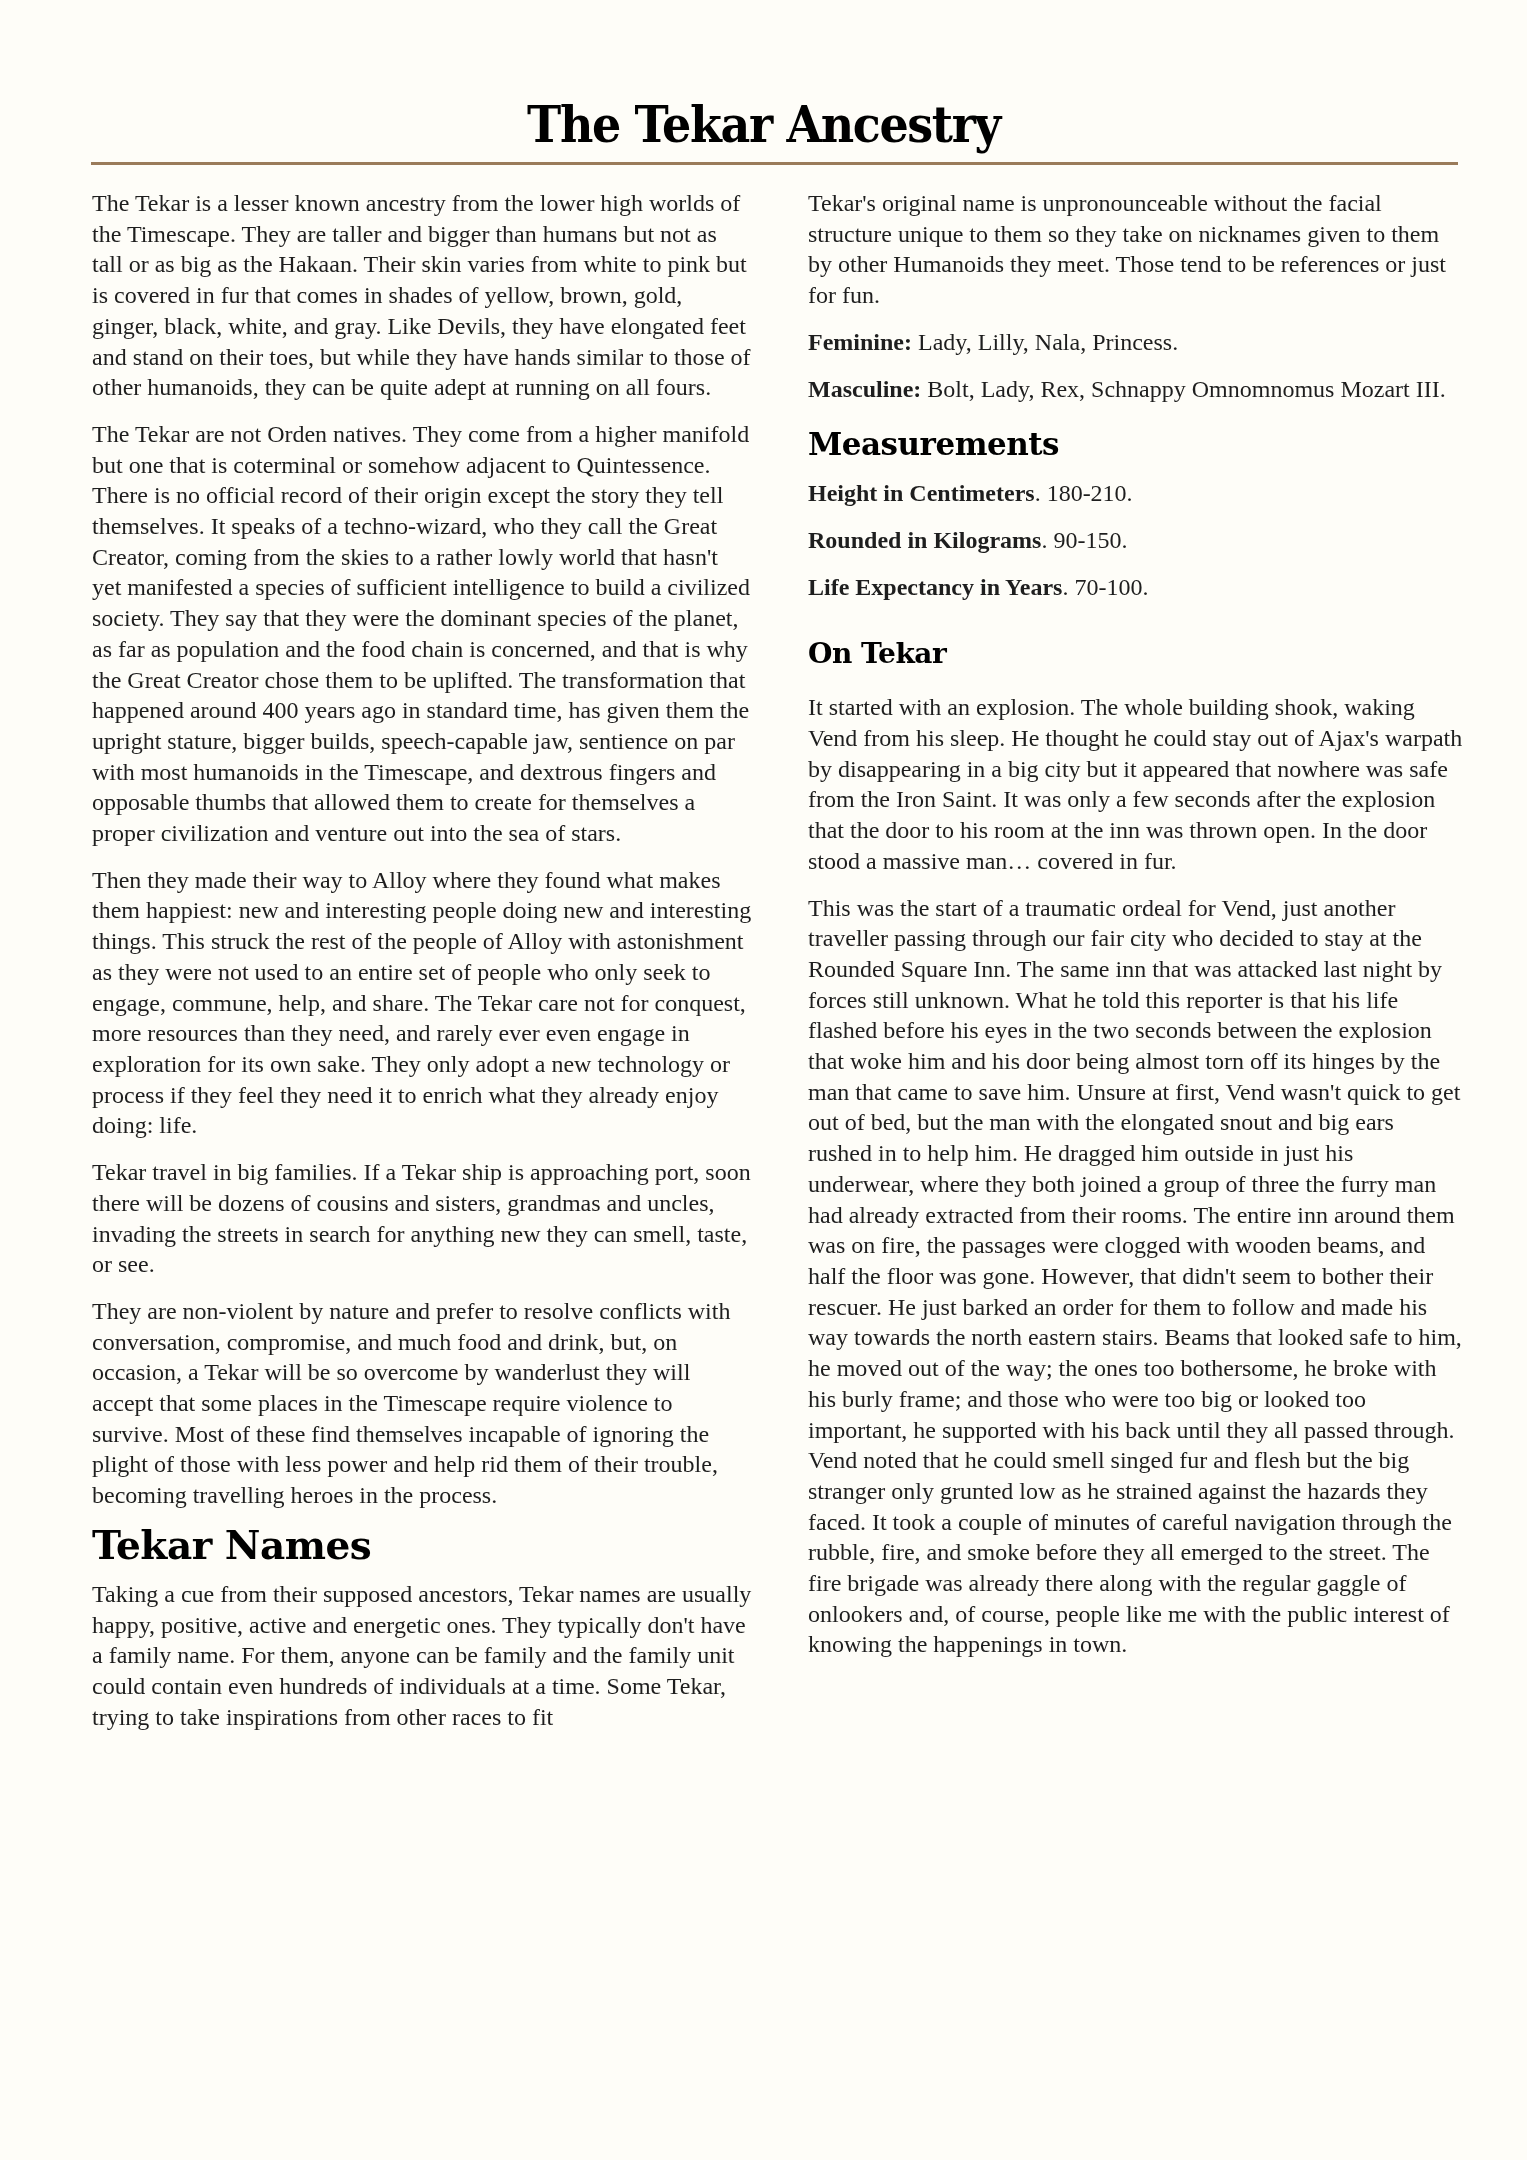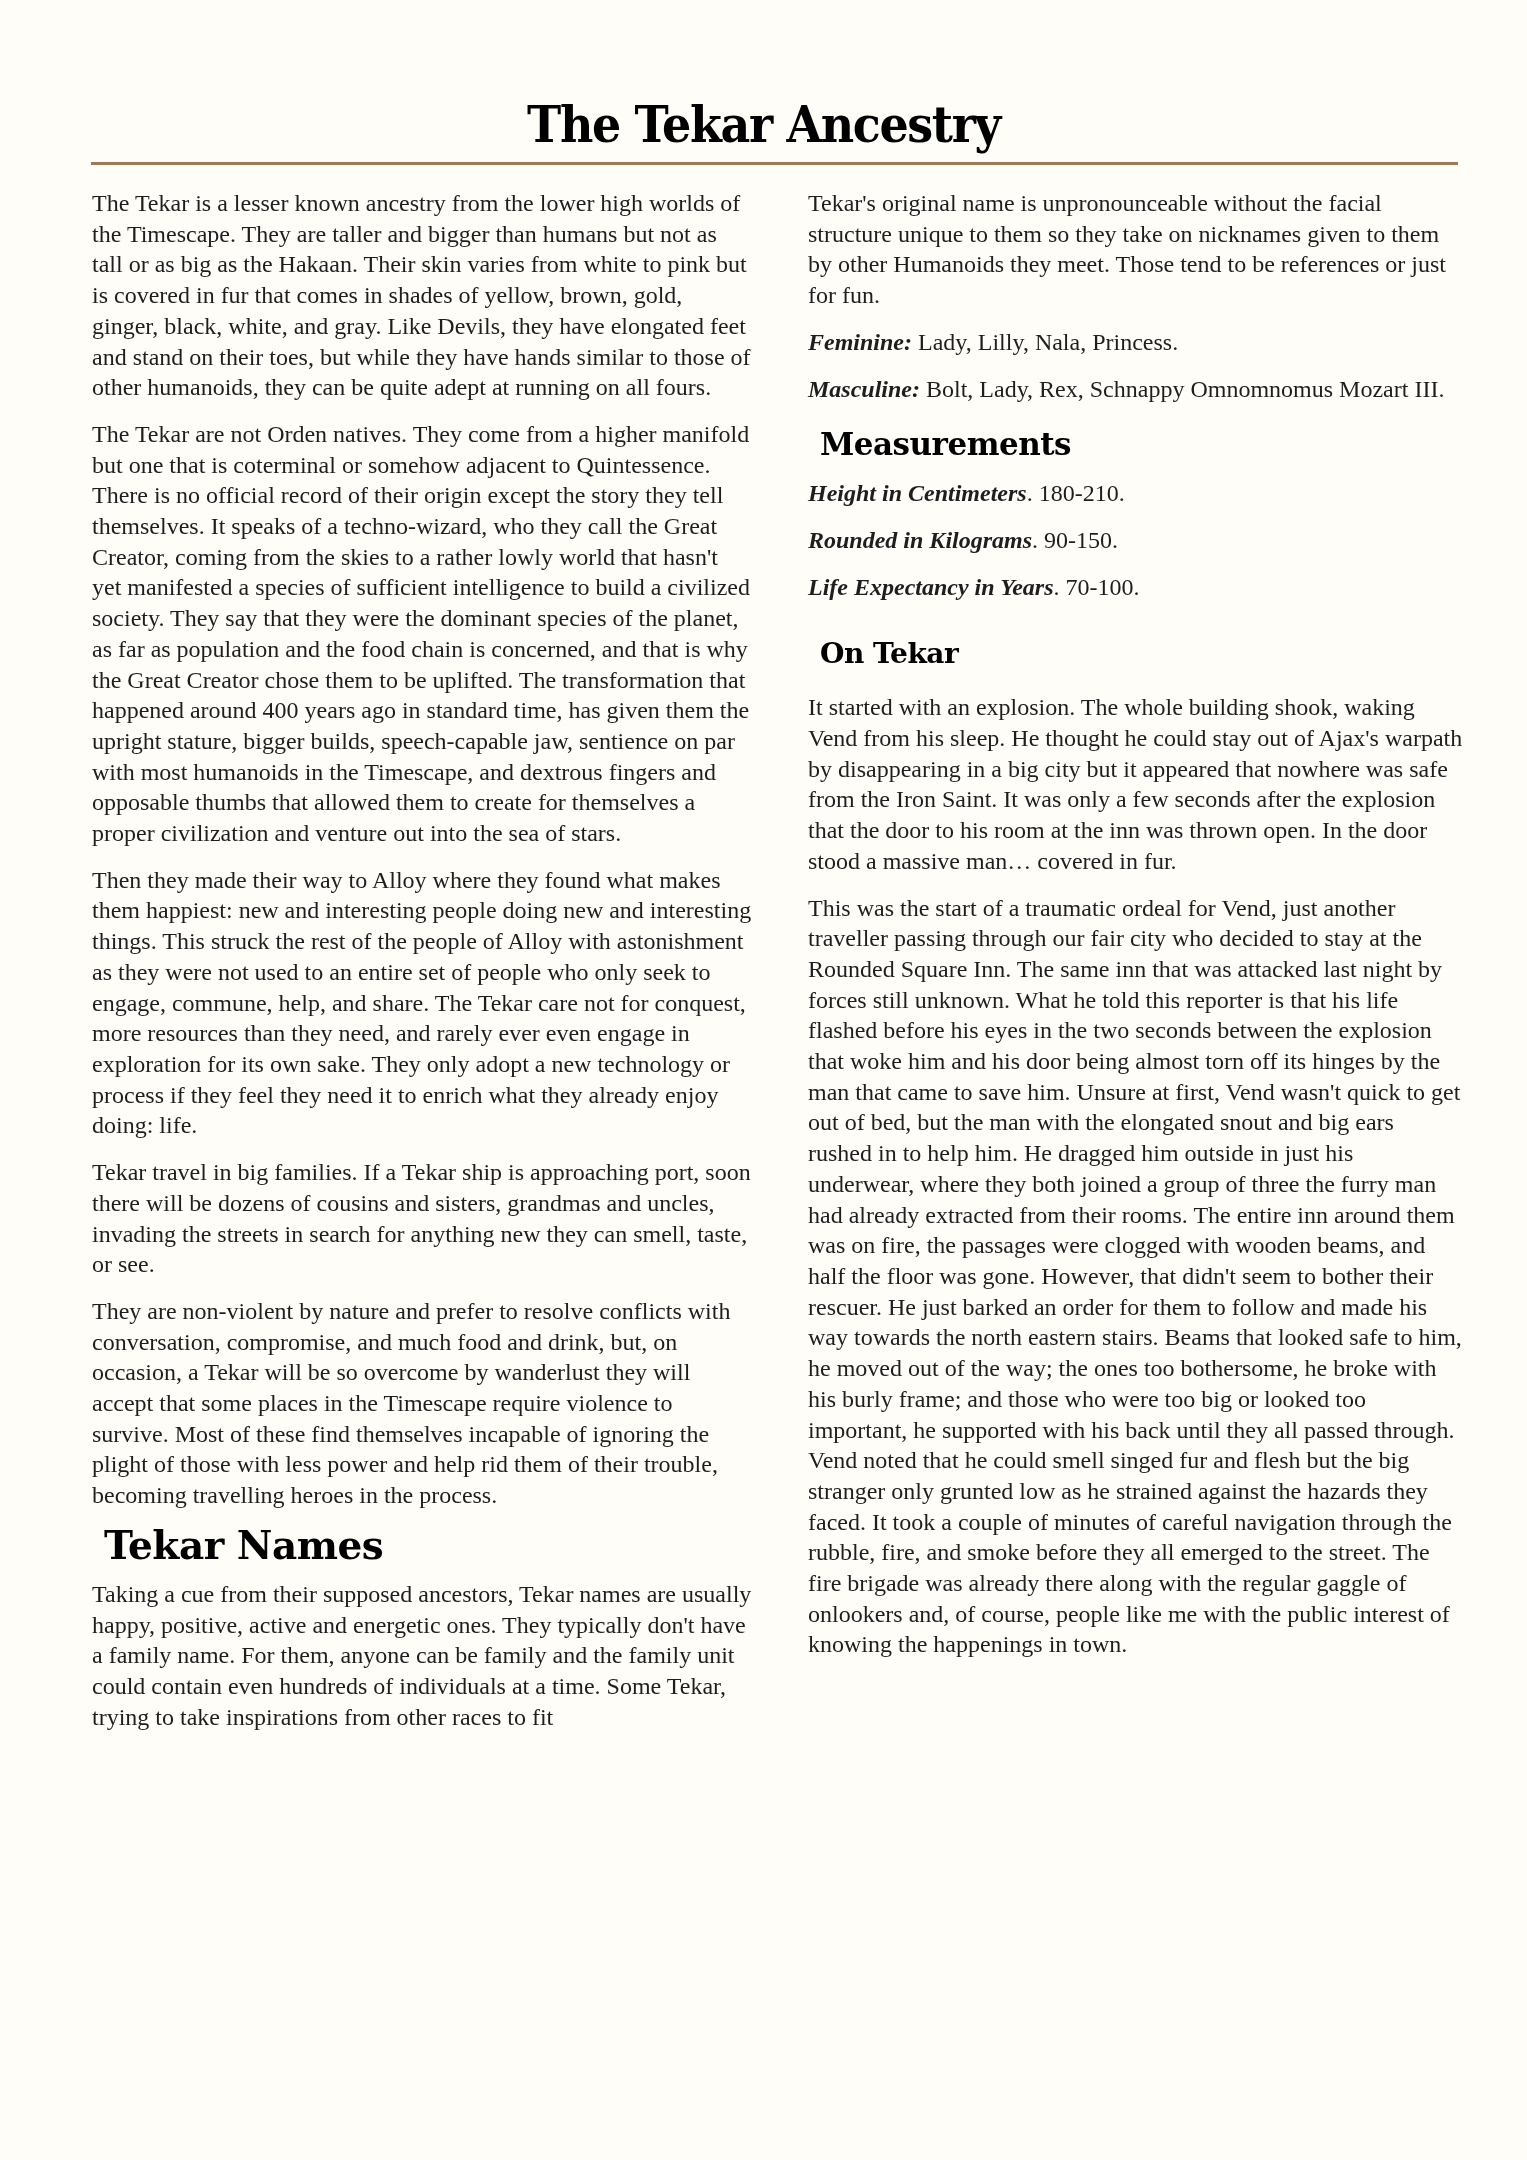--- a/index.html
+++ b/index.html
@@ -48,40 +48,40 @@
     }
     .col-left { left: 92px; width: 660px; }
     .col-right { left: 808px; width: 655px; }
     .col p {
       margin: 16px 0 11px 0;
     }
     .col h2 {
       font-family: "DejaVu Serif", serif;
       font-weight: bold;
       color: #000;
-      margin: 12px;
+      margin: 0;
       letter-spacing: -0.5px;
     }
     .h-names {
       font-size: 39px;
       line-height: 36px;
       margin-top: 16px !important;
     }
     .h-measure {
       font-size: 31px;
       line-height: 36px;
       margin-top: 22px !important;
     }
     .h-on {
       font-size: 28px;
       line-height: 44px;
       margin-top: 30px !important;
       margin-bottom: 6px !important;
     }
-    .label { font-weight: bold; font-style: italic; }
+    .label { font-weight: bold; }
     .inline-p { margin: 0 0 11px 0; }
   </style>
 </head>
 <body>
 
 <h1 class="page-title">The Tekar Ancestry</h1>
 <div class="title-rule"></div>
 
 <div class="col col-left">
   <p>The Tekar is a lesser known ancestry from the lower high worlds of the Timescape. They are taller and bigger than humans but not as tall or as big as the Hakaan. Their skin varies from white to pink but is covered in fur that comes in shades of yellow, brown, gold, ginger, black, white, and gray. Like Devils, they have elongated feet and stand on their toes, but while they have hands similar to those of other humanoids, they can be quite adept at running on all fours.</p>

